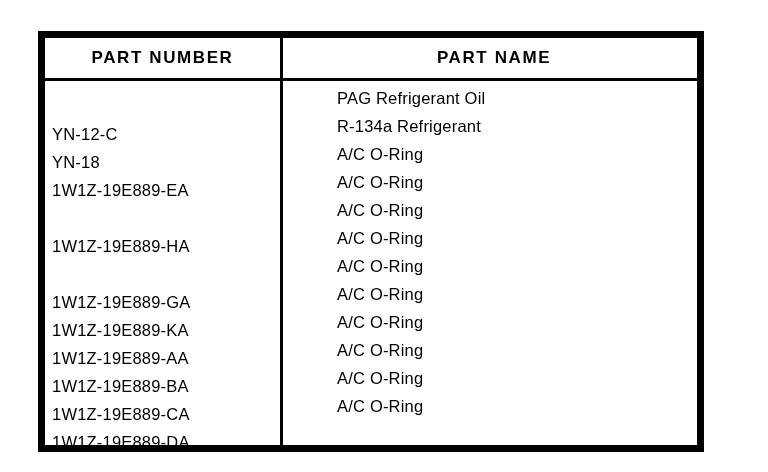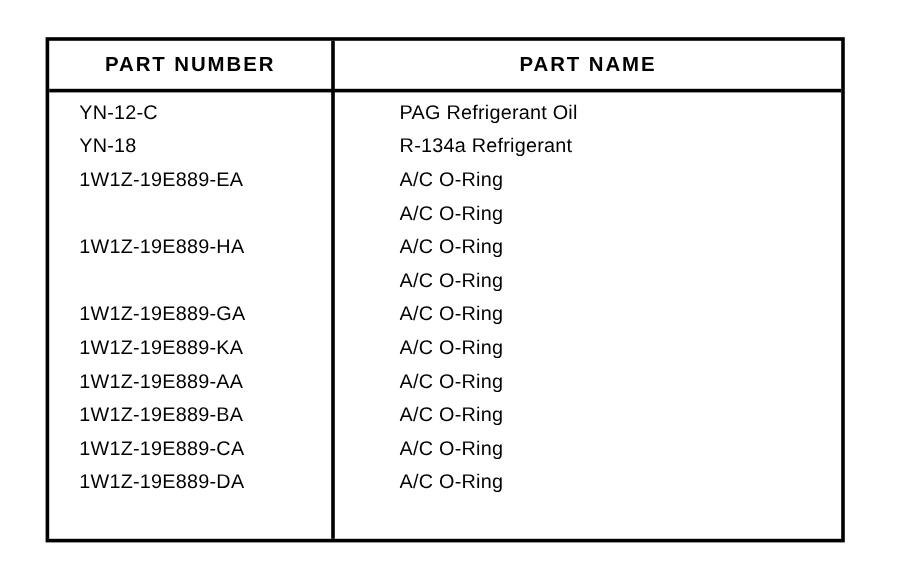--- a/index.html
+++ b/index.html
@@ -27,21 +27,21 @@
   }
 
   
   .parts-table {
     position: absolute;
     left: 38px;
     top: 31px;
     width: 666px;
     height: 421px;
     box-sizing: border-box;
-    border: 3px solid #000000;
+    border: 7px solid #000000;
     background: #ffffff;
   }
 
   
   .col-divider {
     position: absolute;
     left: 235px;
     top: 0;
     bottom: 0;
     width: 3px;
@@ -95,21 +95,21 @@
   .cell {
     position: absolute;
     top: 0;
     height: 28px;
     line-height: 28px;
     font-size: 16.5px;
     letter-spacing: 0.2px;
     white-space: nowrap;
     overflow: hidden;
   }
-  .cell-number { left: 25px;  width: 222px; }
+  .cell-number { left: 7px;  width: 222px; margin-top: 36px; }
   .cell-name   { left: 249px; width: 408px; margin-left: 43px; }
 
   
   .tbody .row:first-child { margin-top: 3px; }
 </style>
 </head>
 <body>
 
 <div class="page">
 

